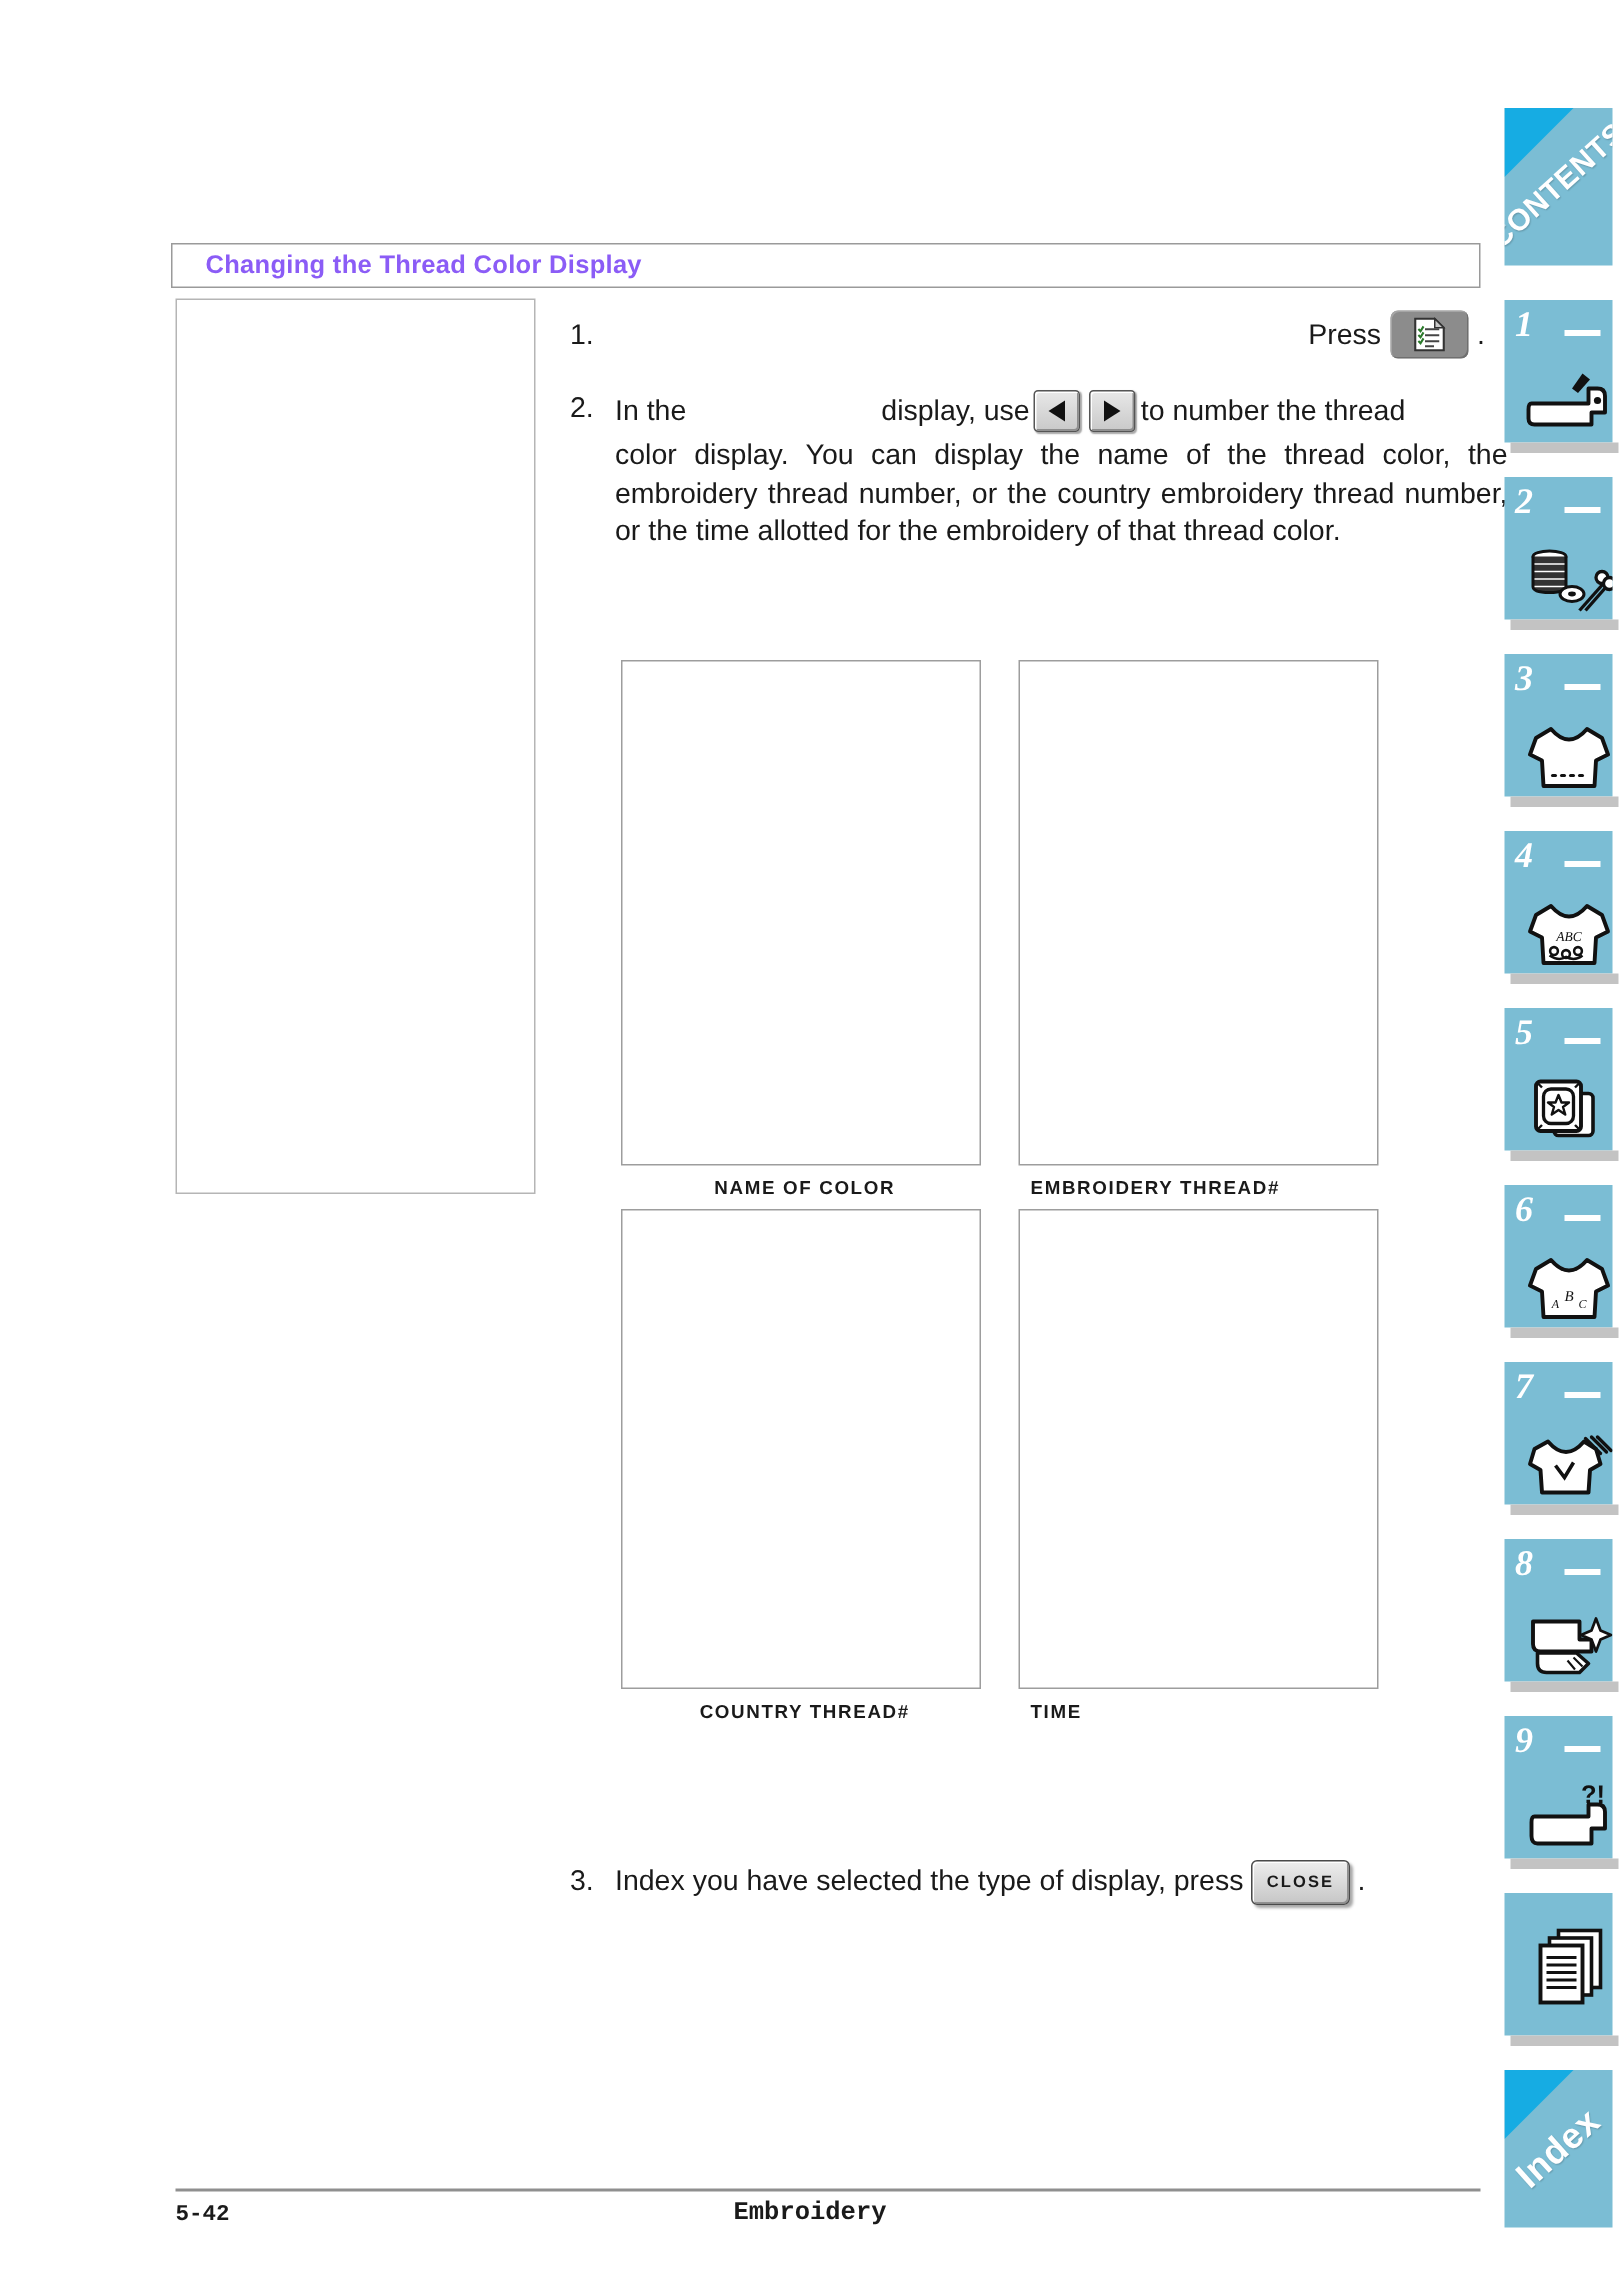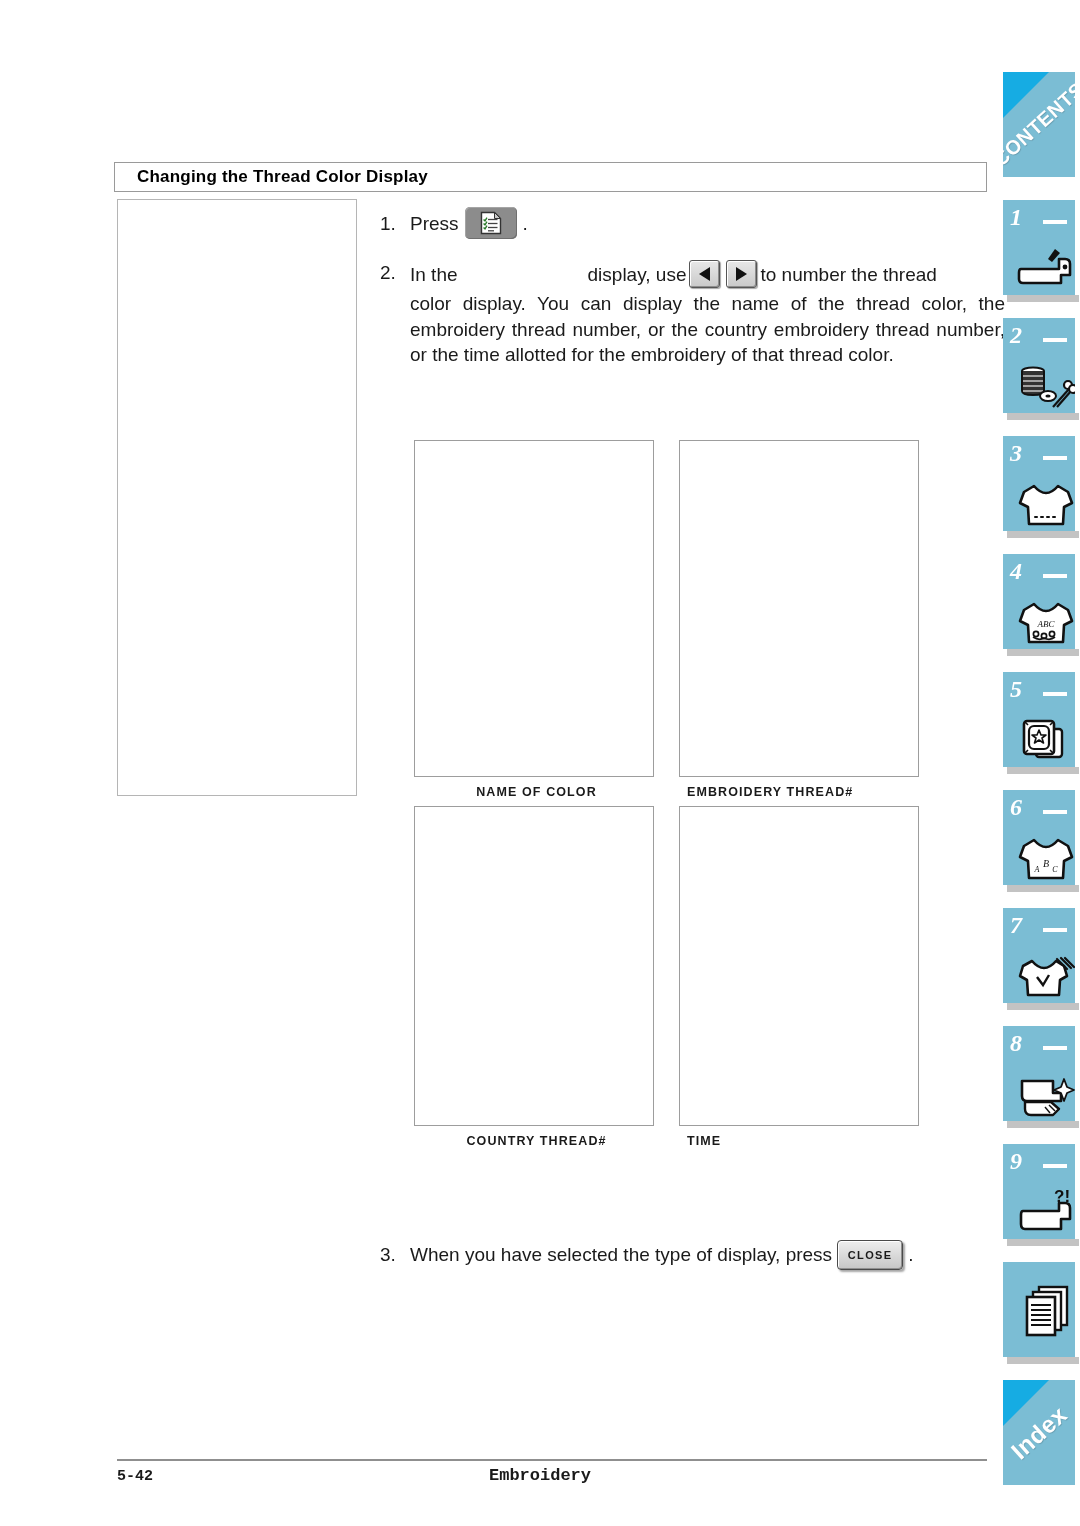--- a/index.html
+++ b/index.html
@@ -17,41 +17,41 @@
     position: absolute;
     left: 114px; top: 162px;
     width: 873px; height: 30px;
     border: 1px solid #9a9a9a;
     display: flex; align-items: center;
   }
   #section-header .title {
     font-size: 17px; font-weight: bold;
     letter-spacing: .2px;
     padding-left: 22px;
-    color: #000000;
+    color: #8b5cf6;
   }
 
   
   #left-figure {
     position: absolute;
     left: 117px; top: 199px;
     width: 240px; height: 597px;
     border: 1px solid #b5b5b5;
     background: #fff;
   }
 
   
   #steps { position: absolute; left: 380px; top: 200px; width: 610px; }
 
   .step { display: flex; font-size: 19px; line-height: 25px; color: #1a1a1a; }
   .step .num { width: 30px; flex: none; }
   .step .body { flex: 1; }
 
   .step1 { align-items: center; height: 46px; }
-  .step1 .body { display: flex; align-items: center; }
+  .step1 .body { display: flex; align-items: center; justify-content: flex-end; }
 
   .step2 { margin-top: 14px; }
   .step2 .line1 { display: flex; align-items: center; white-space: nowrap; }
   .step2 .gap { display: inline-block; width: 130px; }
   .step2 .rest {
     margin-top: 3px;
     text-align: justify;
     text-align-last: left;
     font-size: 19px; line-height: 25.5px;
     width: 595px;
@@ -259,21 +259,21 @@
       </div>
       <div class="sample">
         <div class="screen"></div>
         <div class="caption cap-left">TIME</div>
       </div>
     </div>
   </div>
 
   <div id="step3">
     <span class="num">3.</span>
-    <span>When you have selected the type of display, press</span>
+    <span>Index you have selected the type of display, press</span>
     <span class="btn-close">CLOSE</span>
     <span>.</span>
   </div>
 
   <div id="footer-rule"></div>
   <div id="footer">
     <span class="page-no">5-42</span>
     <span class="doc-name">Embroidery</span>
   </div>
 

